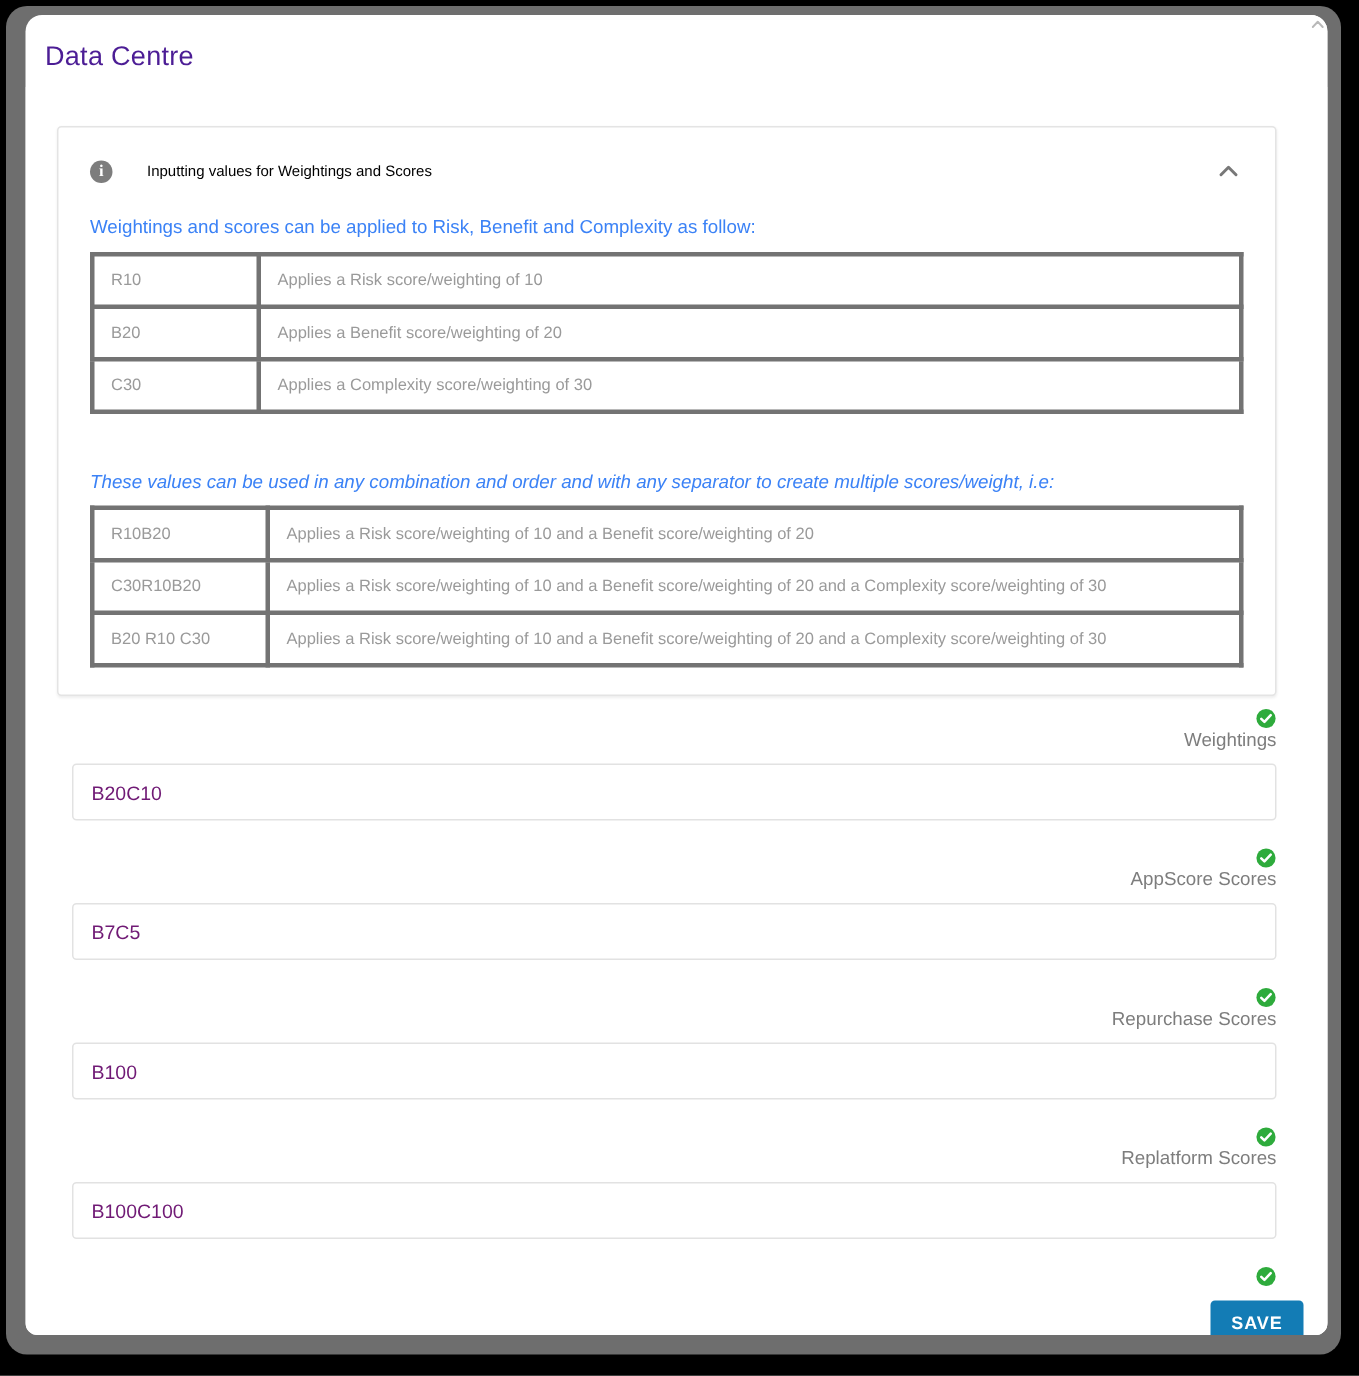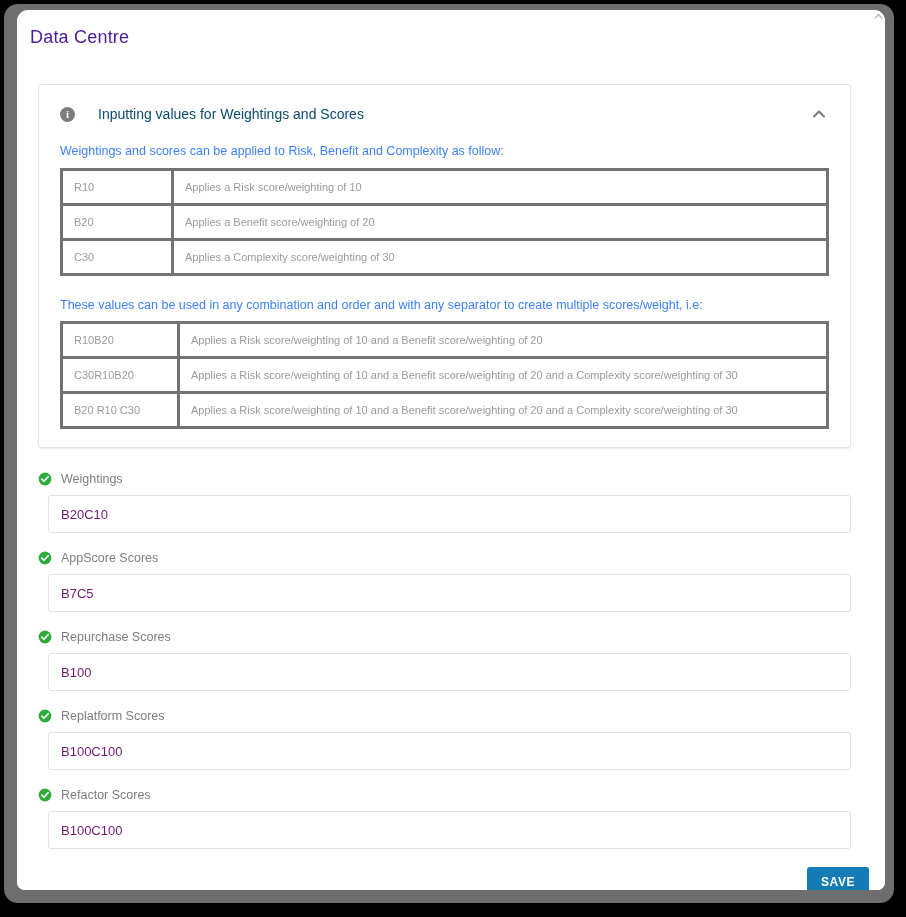--- a/index.html
+++ b/index.html
@@ -89,42 +89,42 @@
   }
   .info-icon-circle span {
     color: #ffffff;
     font-size: 11px;
     font-weight: bold;
     line-height: 1;
     font-family: "Liberation Serif", serif;
   }
   #info-title {
     margin-left: 23px;
-    font-size: 14px;
-    color: #0c4a6e;
+    font-size: 10px;
+    color: #000000;
   }
   #chevron-up {
     position: absolute;
     right: 22px;
     top: 50%;
     transform: translateY(-50%);
     width: 18px;
     height: 18px;
   }
 
   #info-body {
     padding: 0 21px 18px 21px;
   }
   .intro-text {
     font-size: 12.5px;
     color: #3b82f6;
     margin: 0 0 7px 0;
     line-height: 1.4;
   }
-  .intro-text.second { margin-top: 21px; }
+  .intro-text.second { margin-top: 37px; font-style: italic; }
 
   table.ref-table {
     width: 100%;
     border-collapse: collapse;
     border: 1px solid #ececec;
     table-layout: fixed;
   }
   table.ref-table td {
     border: 3px solid #737373;
     padding: 10px 11px;
@@ -142,20 +142,21 @@
     position: absolute;
     left: 21px;
     top: 414px;
     width: 813px;
   }
   .field-group { margin-bottom: 18px; }
   .field-label-row {
     display: flex;
     align-items: flex-end;
     margin-bottom: 9px;
+    flex-direction: column;
   }
   .check-icon {
     width: 14px;
     height: 14px;
     flex: 0 0 auto;
   }
   .field-label {
     margin-left: 9px;
     font-size: 12.5px;
     color: #7d7d7d;

